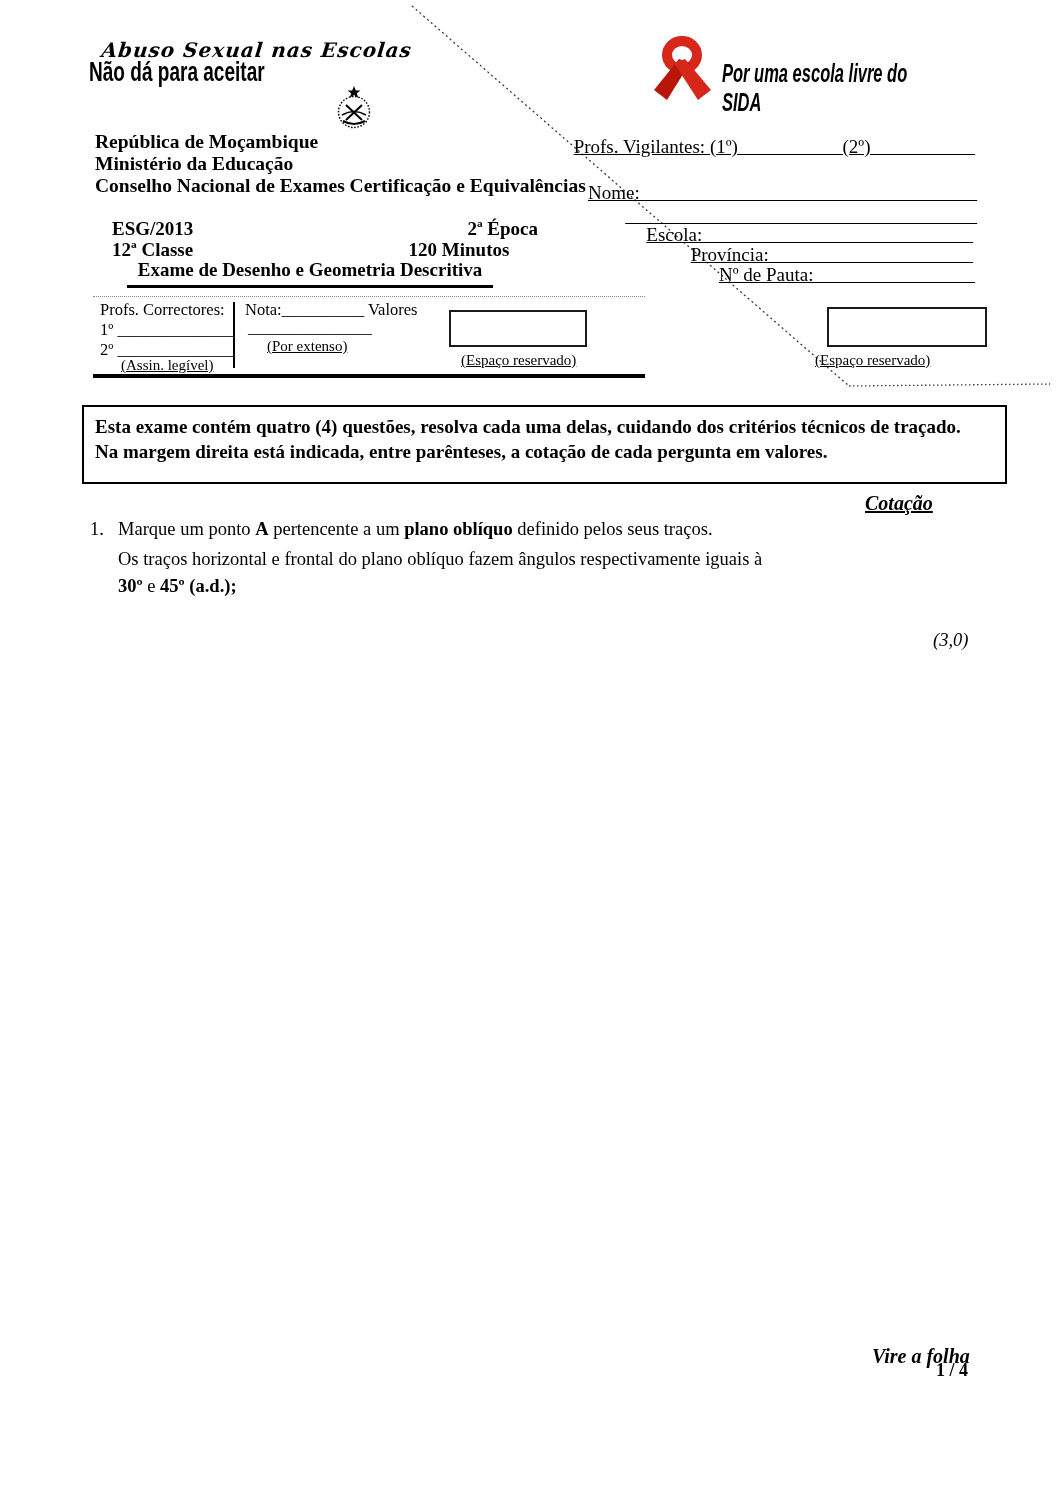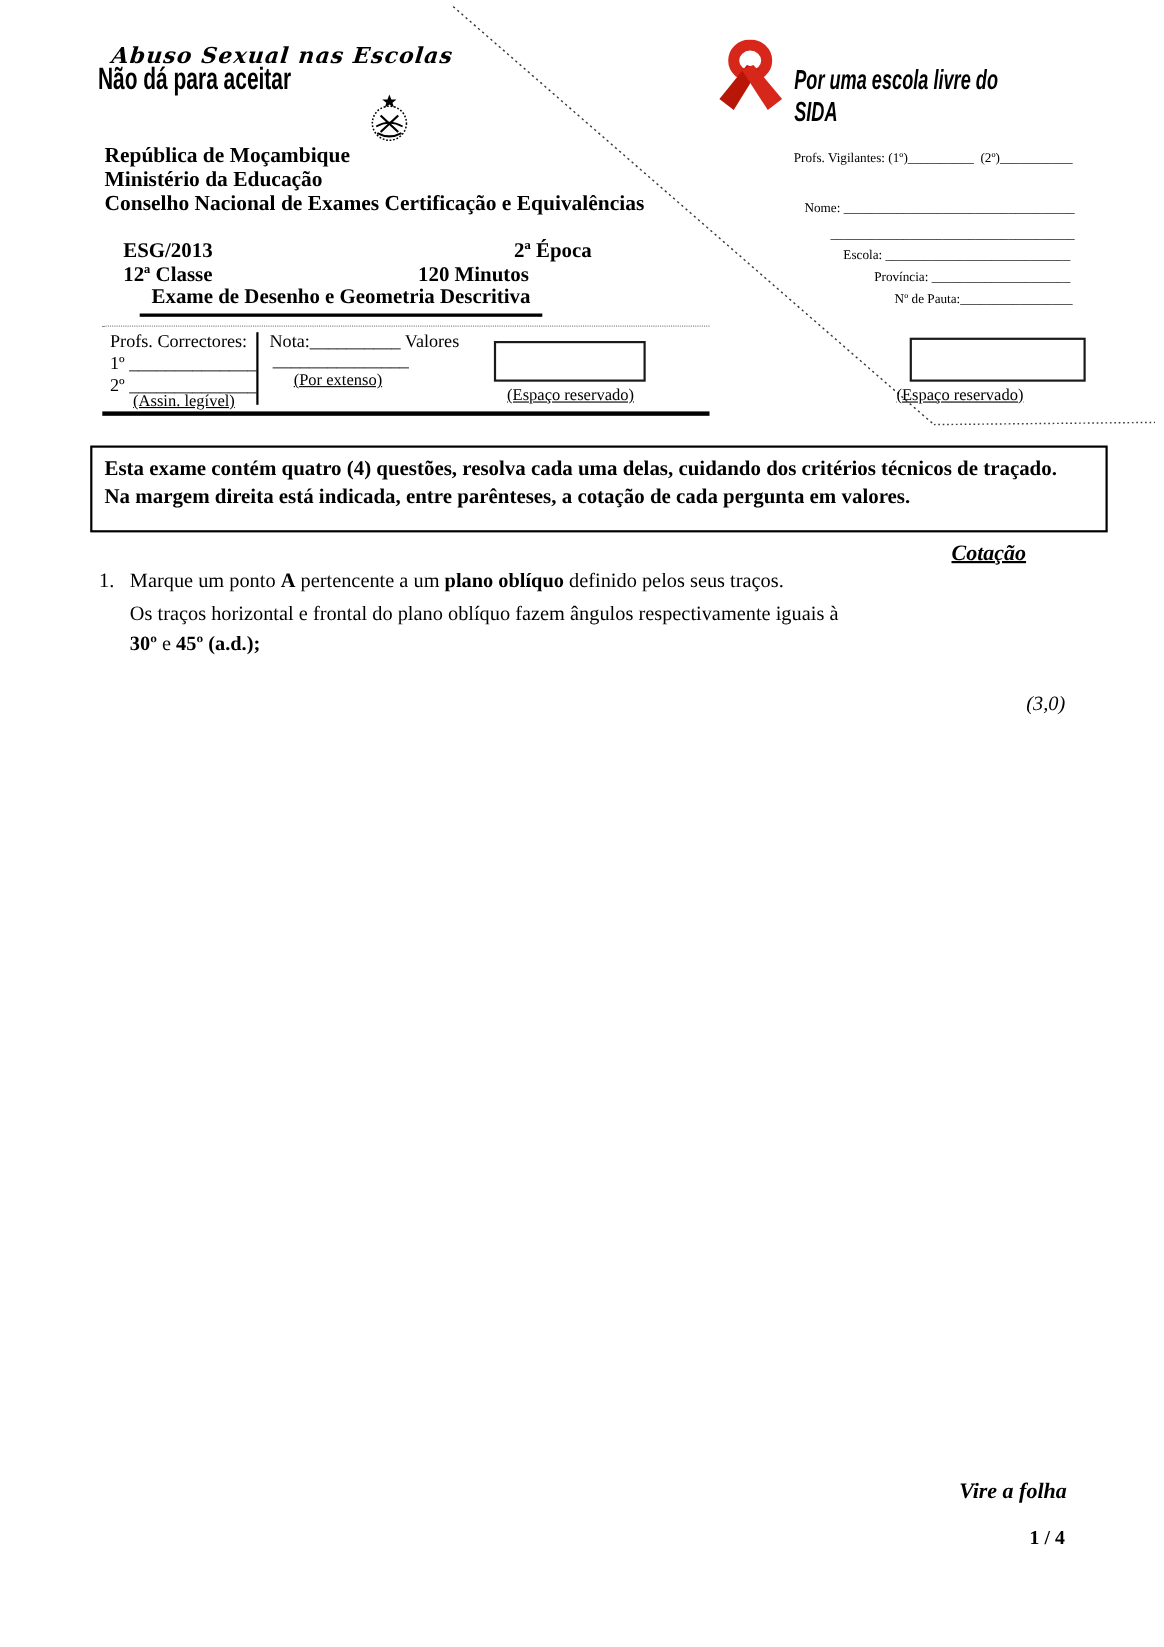--- a/index.html
+++ b/index.html
@@ -19,21 +19,21 @@
     font-size:28px;transform:scaleX(0.68);transform-origin:left top;letter-spacing:0;
   }
   .slogan{
     font-family:"Liberation Sans","DejaVu Sans",sans-serif;font-weight:700;font-style:italic;
     font-size:25px;transform:scaleX(0.66);transform-origin:left top;
   }
   .hdr{font-weight:bold;font-size:19.5px;line-height:22px;text-align:left;}
   .exinfo{font-weight:bold;font-size:19px;}
   .extitle{font-weight:bold;font-size:19px;text-align:center;}
   .rule{background:#000;}
-  .formline{font-size:12px;text-align:left;}
+  .formline{font-size:19px;text-align:left;text-decoration:underline;}
   .corr{font-size:16.5px;}
   .cap{font-size:15px;text-decoration:underline;}
   .rbox{border:2.5px solid #1a1a1a;background:#fff;}
   .notice{
     border:2.5px solid #000;padding:7px 10px 0 11px;
     font-weight:bold;font-size:19px;line-height:25px;
   }
   .cotacao{font-weight:bold;font-style:italic;font-size:20px;text-decoration:underline;}
   .qline{font-size:18.5px;}
   .score{font-style:italic;font-size:18.5px;}
@@ -70,21 +70,21 @@
 
   <div class="abs hdr" style="left:95px;top:131px;width:520px;">
     <div>República de Moçambique</div>
     <div>Ministério da Educação</div>
     <div>Conselho Nacional de Exames Certificação e Equivalências</div>
   </div>
 
   <div class="abs exinfo" style="left:112px;top:218px;">ESG/2013</div>
   <div class="abs exinfo" style="left:112px;top:239px;">12ª Classe</div>
   <div class="abs exinfo" style="left:380px;top:218px;width:158px;text-align:right;">2ª Época</div>
-  <div class="abs exinfo" style="left:380px;top:239px;width:158px;text-align:left;">120 Minutos</div>
+  <div class="abs exinfo" style="left:380px;top:239px;width:158px;text-align:center;">120 Minutos</div>
   <div class="abs extitle" style="left:110px;top:259px;width:400px;">Exame de Desenho e Geometria Descritiva</div>
   <div class="abs rule" style="left:127px;top:285px;width:366px;height:2.5px;"></div>
 
   <div class="abs formline pre" style="right:83px;top:136px;">Profs. Vigilantes: (1º)__________  (2º)___________</div>
   <div class="abs formline pre" style="right:81px;top:182px;">Nome: ___________________________________</div>
   <div class="abs formline pre" style="right:81px;top:205px;">_____________________________________</div>
   <div class="abs formline pre" style="right:85px;top:224px;">Escola: ____________________________</div>
   <div class="abs formline pre" style="right:85px;top:244px;">Província: _____________________</div>
   <div class="abs formline pre" style="right:83px;top:264px;">Nº de Pauta:_________________</div>
 
@@ -110,15 +110,15 @@
 
   <div class="abs cotacao" style="left:865px;top:492px;">Cotação</div>
 
   <div class="abs qline" style="left:90px;top:519px;">1.</div>
   <div class="abs qline pre" style="left:118px;top:519px;"><span>Marque um ponto </span><span class="b">A</span><span> pertencente a um </span><span class="b">plano oblíquo</span><span> definido pelos seus traços.</span></div>
   <div class="abs qline pre" style="left:118px;top:549px;">Os traços horizontal e frontal do plano oblíquo fazem ângulos respectivamente iguais à</div>
   <div class="abs qline pre" style="left:118px;top:576px;"><span class="b">30º</span><span> e </span><span class="b">45º (a.d.);</span></div>
   <div class="abs score" style="left:933px;top:630px;">(3,0)</div>
 
   <div class="abs turn" style="left:872px;top:1345px;">Vire a folha</div>
-  <div class="abs pageno" style="left:936px;top:1388px;text-align:right;">1 / 4</div>
+  <div class="abs pageno" style="left:936px;top:1360px;text-align:right;">1 / 4</div>
 
 </div>
 
 </body></html>

